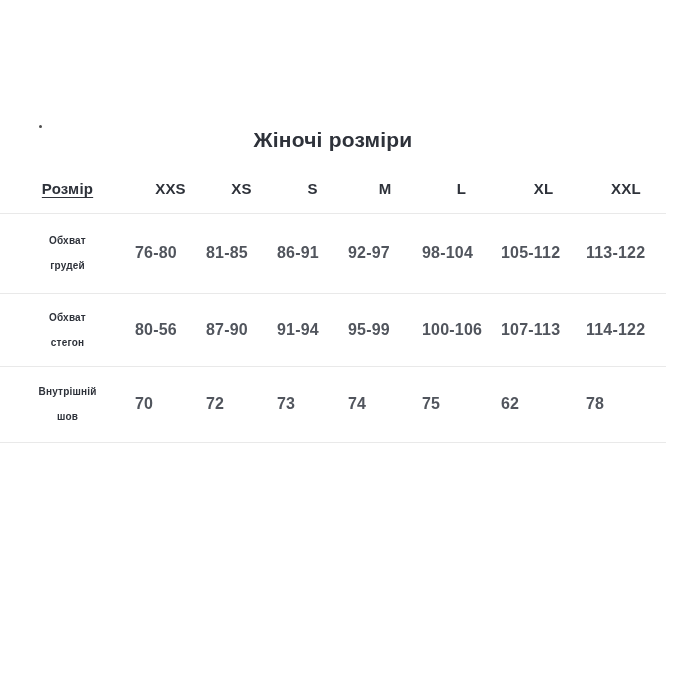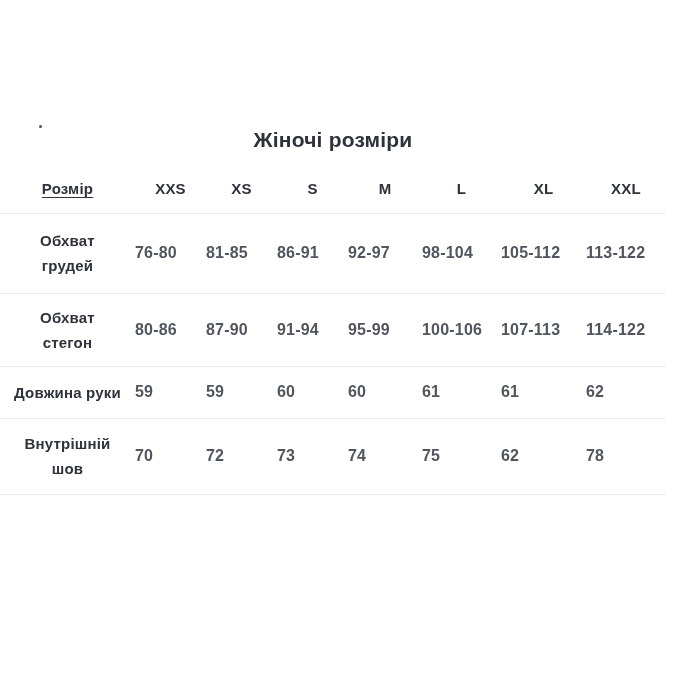--- a/index.html
+++ b/index.html
@@ -63,21 +63,21 @@
     letter-spacing:.2px;
   }
   thead a.size-link{
     color:var(--text-dark);
     text-decoration:underline;
     text-underline-offset:3px;
     text-decoration-thickness:1px;
     cursor:pointer;
   }
   tbody th.row-label{
-    font-size:15px;
+    font-size:10px;
     font-weight:600;
     color:var(--text-dark);
     white-space:pre-line;
     line-height:25px;
     letter-spacing:.2px;
   }
   tbody td{
     font-size:16px;
     font-weight:700;
     color:var(--text-num);
@@ -129,37 +129,27 @@
           <td>81-85</td>
           <td>86-91</td>
           <td>92-97</td>
           <td>98-104</td>
           <td>105-112</td>
           <td>113-122</td>
         </tr>
         <tr class="r3">
           <th class="row-label">Обхват
 стегон</th>
-          <td>80-86</td>
+          <td>80-56</td>
           <td>87-90</td>
           <td>91-94</td>
           <td>95-99</td>
           <td>100-106</td>
           <td>107-113</td>
           <td>114-122</td>
-        </tr>
-        <tr class="r4">
-          <th class="row-label">Довжина руки</th>
-          <td>59</td>
-          <td>59</td>
-          <td>60</td>
-          <td>60</td>
-          <td>61</td>
-          <td>61</td>
-          <td>62</td>
         </tr>
         <tr class="r5">
           <th class="row-label">Внутрішній
 шов</th>
           <td>70</td>
           <td>72</td>
           <td>73</td>
           <td>74</td>
           <td>75</td>
           <td>62</td>

